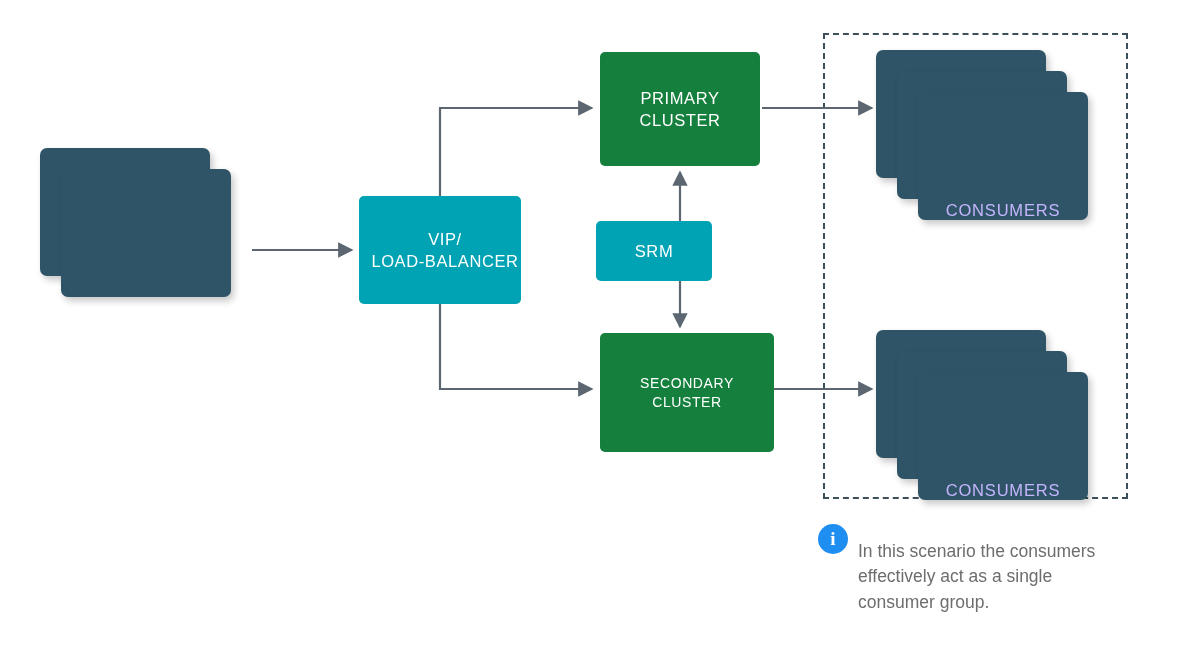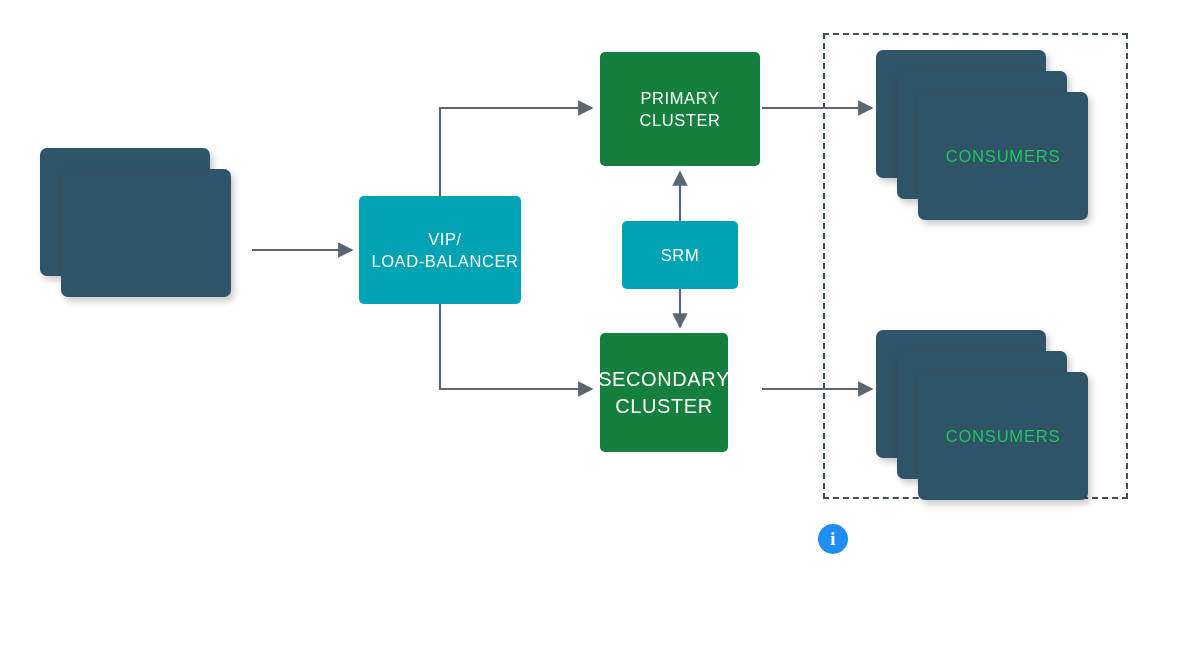--- a/index.html
+++ b/index.html
@@ -46,23 +46,23 @@
     box-sizing: border-box;
     background: #2f5467;
     border-radius: 7px;
     box-shadow: 3px 4px 7px rgba(0,0,0,0.22);
   }
   .stack .card.c1 { left: 0px;  top: 0px;  }
   .stack .card.c2 { left: 21px; top: 21px; }
   .stack .card.c3 {
     left: 42px; top: 42px;
     display: flex;
-    align-items: center;
+    align-items: flex-end;
     justify-content: center;
-    color: #22c55e;
+    color: #c4b5fd;
     letter-spacing: 0.8px;
   }
 
   
   .dashed-region {
     position: absolute;
     box-sizing: border-box;
     border: 2px dashed #3e4f5c;
     background: transparent;
   }
@@ -156,25 +156,25 @@
   <div class="node teal node-label" style="left:359px; top:196px; width:162px; height:108px; font-size:16.5px;padding-left:10px;">
     <span class="node-label">VIP/
 LOAD-BALANCER</span>
   </div>
 
   <div class="node gray" style="left:600px; top:52px; width:160px; height:114px; font-size:16.5px;">
     <span class="node-label">PRIMARY
 CLUSTER</span>
   </div>
 
-  <div class="node teal" style="left:622px; top:221px; width:116px; height:68px; font-size:16.5px;">
+  <div class="node teal" style="left:596px; top:221px; width:116px; height:60px; font-size:16.5px;">
     <span class="node-label">SRM</span>
   </div>
 
-  <div class="node gray" style="left:600px; top:333px; width:128px; height:119px; font-size:20px;align-items:center;">
+  <div class="node gray" style="left:600px; top:333px; width:174px; height:119px; font-size:14px;align-items:center;">
     <span class="node-label">SECONDARY
 CLUSTER</span>
   </div>
 
   <div class="stack" style="left:876px; top:50px; width:212px; height:170px;">
     <div class="card c1" style="width:170px; height:128px;"></div>
     <div class="card c2" style="width:170px; height:128px;"></div>
     <div class="card c3" style="width:170px; height:128px; font-size:16.5px;">
       <span>CONSUMERS</span>
     </div>
@@ -185,15 +185,16 @@
     <div class="card c2" style="width:170px; height:128px;"></div>
     <div class="card c3" style="width:170px; height:128px; font-size:16.5px;">
       <span>CONSUMERS</span>
     </div>
   </div>
 
   <div class="note" style="left:818px; top:524px; width:330px;">
     <div class="note-icon">
       <span>i</span>
     </div>
+    <div class="note-text">In this scenario the consumers effectively act as a single consumer group.</div>
   </div>
 
 </div>
 
 </body></html>

